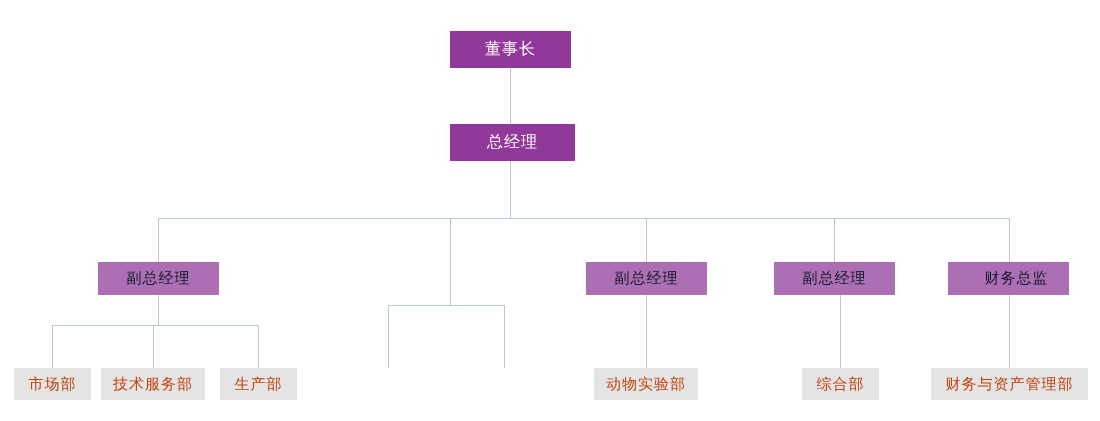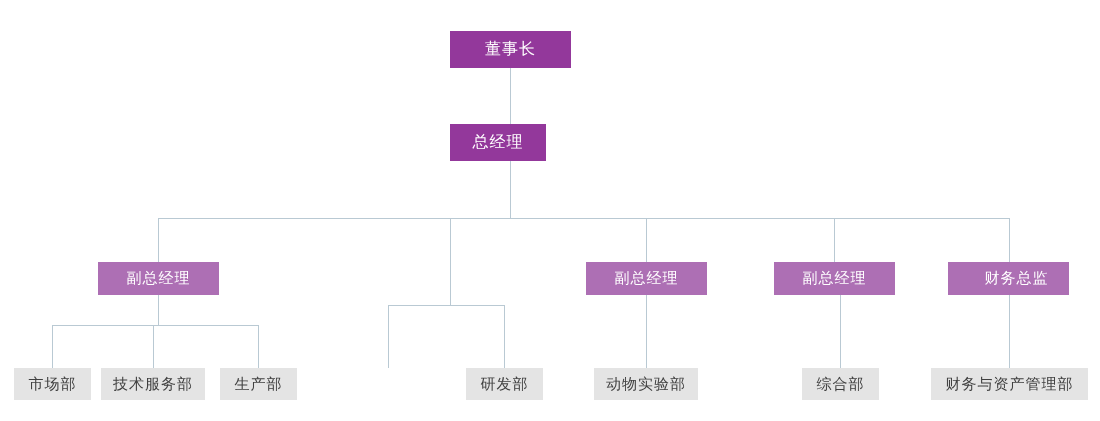--- a/index.html
+++ b/index.html
@@ -28,28 +28,28 @@
     z-index: 2;
   }
   .node.level-top {
     background: #93389b;
     color: #ffffff;
     font-size: 16px;
     height: 37px;
   }
   .node.level-exec {
     background: #ad6fb4;
-    color: #ffffff;
+    color: #0f172a;
     font-size: 15px;
     height: 33px;
     text-align: center;
   }
   .node.level-dept {
     background: #e4e4e4;
-    color: #404040;
+    color: #c2410c;
     font-size: 15px;
     height: 32px;
   }
   .conn {
     position: absolute;
     background: #b9c9d3;
     z-index: 1;
   }
   .conn.v { width: 1px; }
   .conn.h { height: 1px; }
@@ -71,25 +71,24 @@
     <div class="conn v" style="left: 52px; top: 325px; height: 43px;"></div>
     <div class="conn v" style="left: 153px; top: 325px; height: 43px;"></div>
     <div class="conn v" style="left: 258px; top: 325px; height: 43px;"></div>
     <div class="conn h" style="left: 388px; top: 305px; width: 116px;"></div>
     <div class="conn v" style="left: 388px; top: 305px; height: 63px;"></div>
     <div class="conn v" style="left: 504px; top: 305px; height: 63px;"></div>
     <div class="conn v" style="left: 646px; top: 295px; height: 73px;"></div>
     <div class="conn v" style="left: 840px; top: 295px; height: 73px;"></div>
     <div class="conn v" style="left: 1009px; top: 295px; height: 73px;"></div>
     <div class="node level-top" style="left: 450px; top: 31px; width: 121px; height: 37px;">董事长</div>
-    <div class="node level-top" style="left: 450px; top: 124px; width: 96px; height: 37px;">总经理</div>
+    <div class="node level-top" style="left: 450px; top: 124px; width: 125px; height: 37px;">总经理</div>
     <div class="node level-exec" style="left: 98px; top: 262px; width: 121px; height: 33px;">副总经理</div>
     <div class="node level-exec" style="left: 586px; top: 262px; width: 121px; height: 33px;">副总经理</div>
     <div class="node level-exec" style="left: 774px; top: 262px; width: 121px; height: 33px;">副总经理</div>
     <div class="node level-exec" style="left: 948px; top: 262px; width: 121px; height: 33px; padding-left: 16px;">财务总监</div>
     <div class="node level-dept" style="left: 14px; top: 368px; width: 77px; height: 32px;">市场部</div>
     <div class="node level-dept" style="left: 220px; top: 368px; width: 77px; height: 32px;">生产部</div>
     <div class="node level-dept" style="left: 101px; top: 368px; width: 104px; height: 32px;">技术服务部</div>
-    <div class="node level-dept" style="left: 466px; top: 368px; width: 77px; height: 32px;">研发部</div>
     <div class="node level-dept" style="left: 594px; top: 368px; width: 104px; height: 32px;">动物实验部</div>
     <div class="node level-dept" style="left: 802px; top: 368px; width: 77px; height: 32px;">综合部</div>
     <div class="node level-dept" style="left: 931px; top: 368px; width: 157px; height: 32px;">财务与资产管理部</div>
   </div>
 
 </body></html>

